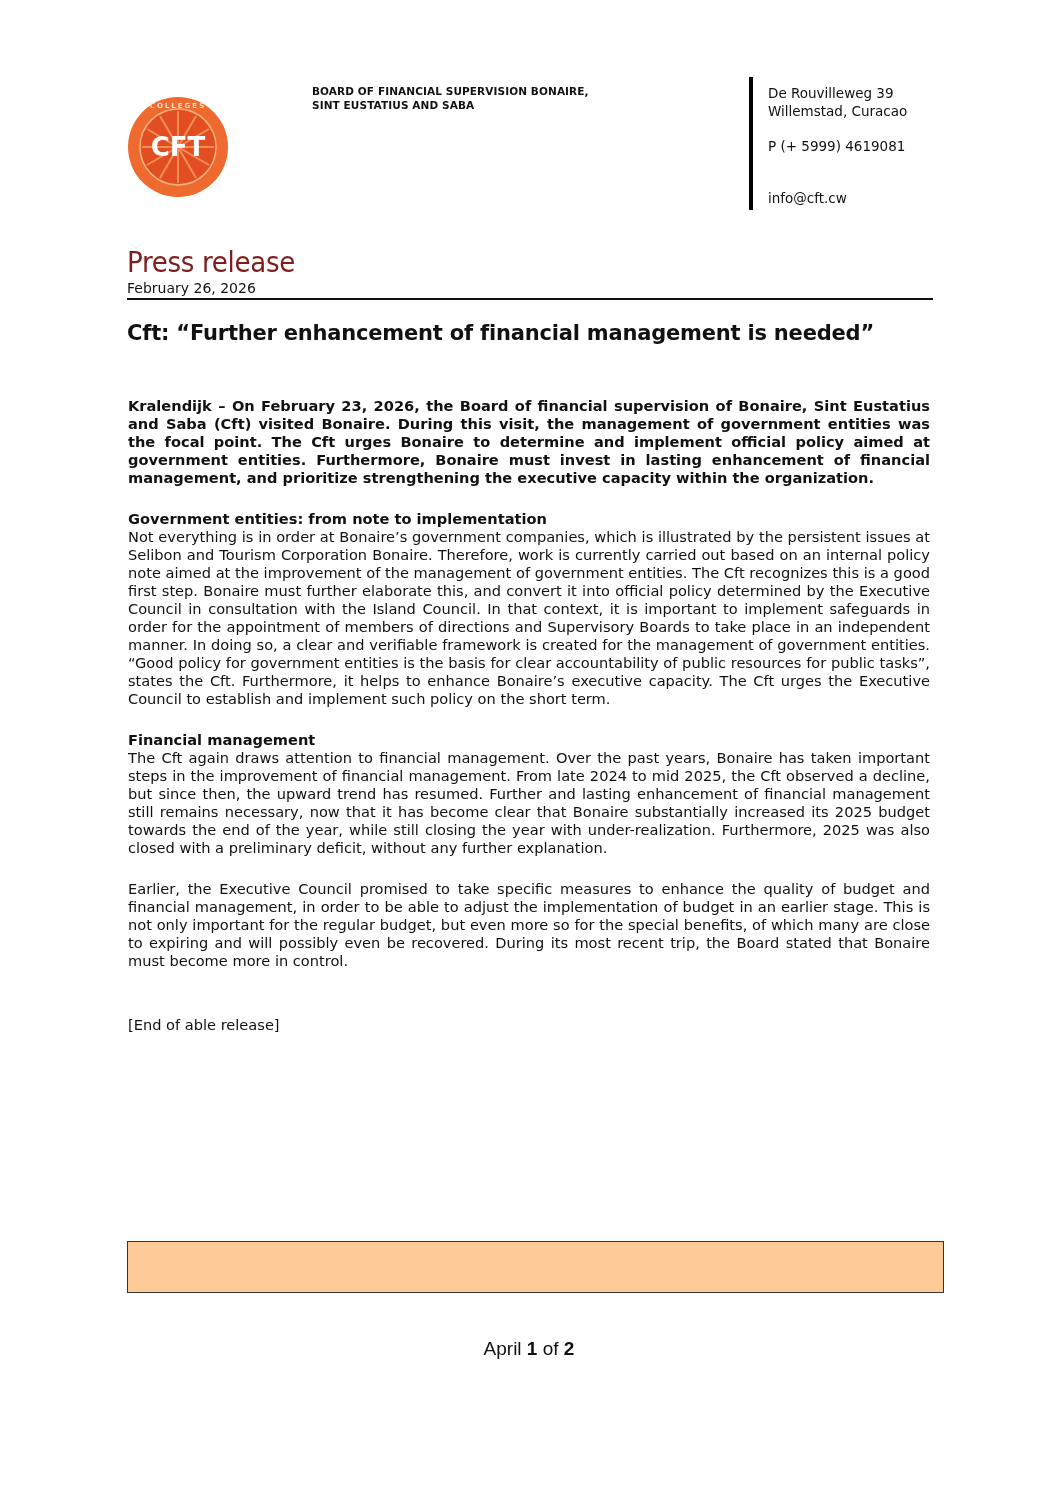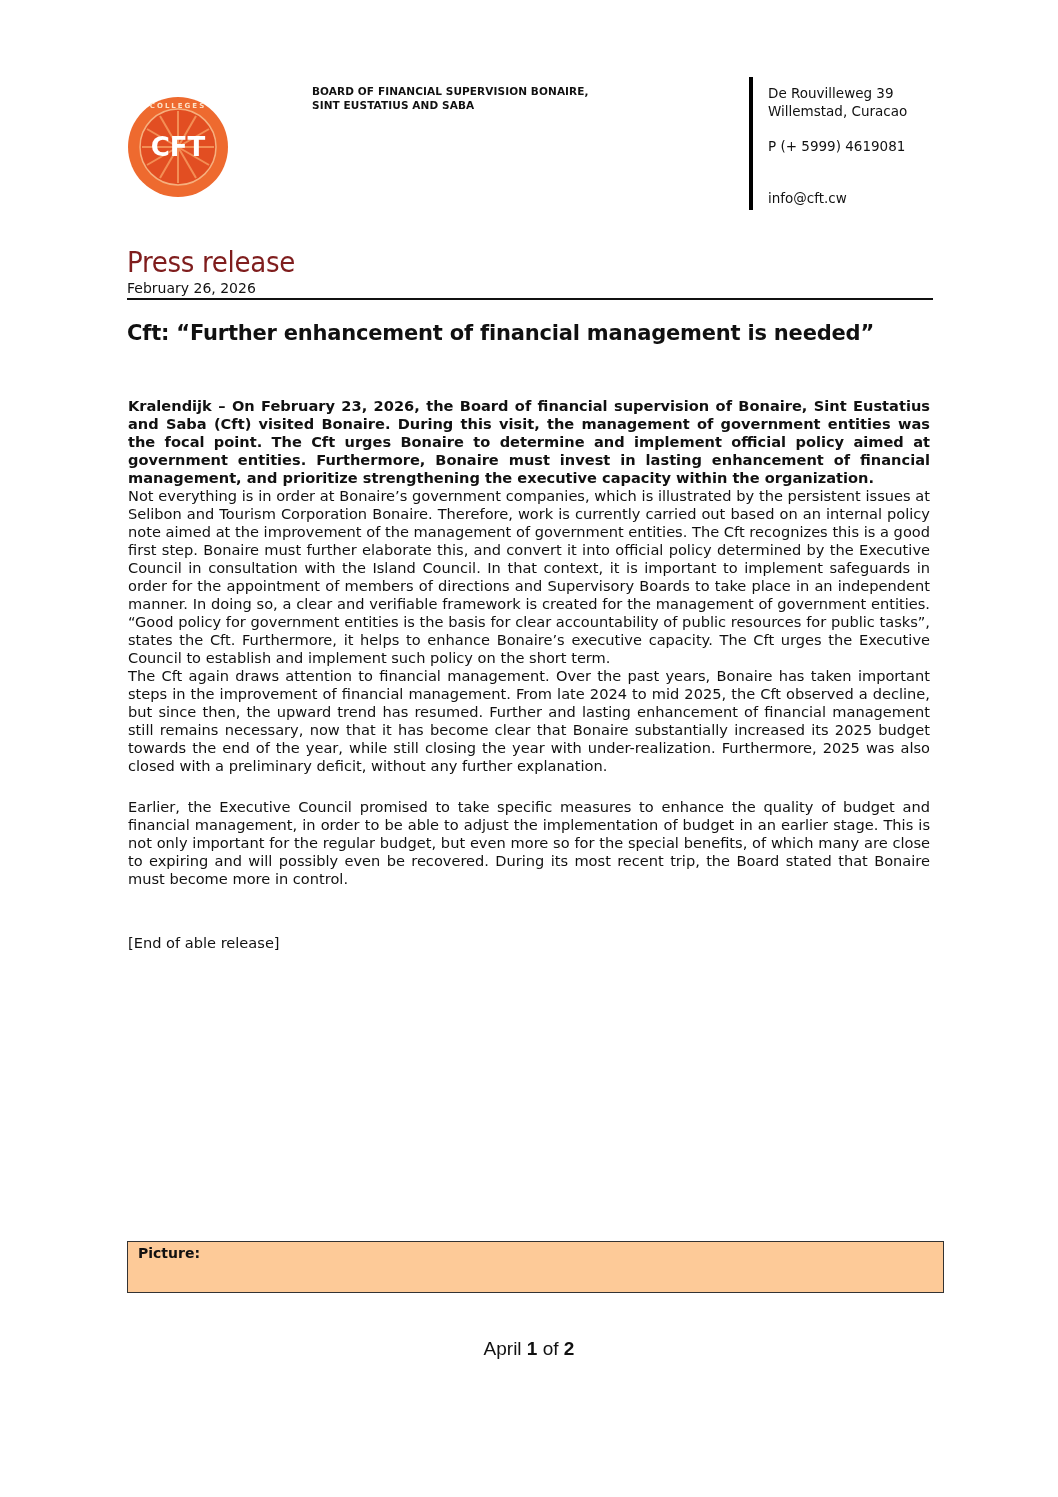--- a/index.html
+++ b/index.html
@@ -70,32 +70,33 @@
 
 <div class="pr-title">Press release</div>
 <div class="pr-date">February 26, 2026</div>
 <div class="hr"></div>
 
 <div class="headline">Cft: “Further enhancement of financial management is needed”</div>
 
 <div class="content">
   <p class="lead">Kralendijk – On February 23, 2026, the Board of financial supervision of Bonaire, Sint Eustatius and Saba (Cft) visited Bonaire. During this visit, the management of government entities was the focal point. The Cft urges Bonaire to determine and implement official policy aimed at government entities. Furthermore, Bonaire must invest in lasting enhancement of financial management, and prioritize strengthening the executive capacity within the organization.</p>
 
+  <p class="sub">Government entities: from note to implementation</p>
   <p>Not everything is in order at Bonaire’s government companies, which is illustrated by the persistent issues at Selibon and Tourism Corporation Bonaire. Therefore, work is currently carried out based on an internal policy note aimed at the improvement of the management of government entities. The Cft recognizes this is a good first step. Bonaire must further elaborate this, and convert it into official policy determined by the Executive Council in consultation with the Island Council. In that context, it is important to implement safeguards in order for the appointment of members of directions and Supervisory Boards to take place in an independent manner. In doing so, a clear and verifiable framework is created for the management of government entities. “Good policy for government entities is the basis for clear accountability of public resources for public tasks”, states the Cft. Furthermore, it helps to enhance Bonaire’s executive capacity. The Cft urges the Executive Council to establish and implement such policy on the short term.</p>
 
+  <p class="sub">Financial management</p>
   <p>The Cft again draws attention to financial management. Over the past years, Bonaire has taken important steps in the improvement of financial management. From late 2024 to mid 2025, the Cft observed a decline, but since then, the upward trend has resumed. Further and lasting enhancement of financial management still remains necessary, now that it has become clear that Bonaire substantially increased its 2025 budget towards the end of the year, while still closing the year with under-realization. Furthermore, 2025 was also closed with a preliminary deficit, without any further explanation.</p>
   <div class="gap"></div>
   <p>Earlier, the Executive Council promised to take specific measures to enhance the quality of budget and financial management, in order to be able to adjust the implementation of budget in an earlier stage. This is not only important for the regular budget, but even more so for the special benefits, of which many are close to expiring and will possibly even be recovered. During its most recent trip, the Board stated that Bonaire must become more in control.</p>
   <div class="gap"></div>
   <div class="gap"></div>
   <p>[End of able release]</p>
 </div>
 
 <div class="box">
-  <div class="lbl">Picture:</div>
 </div>
 
 <div class="footer">
   <span>April</span>
   <b>1</b>
   <span>of</span>
   <b>2</b>
 </div>
 
 </body></html>

